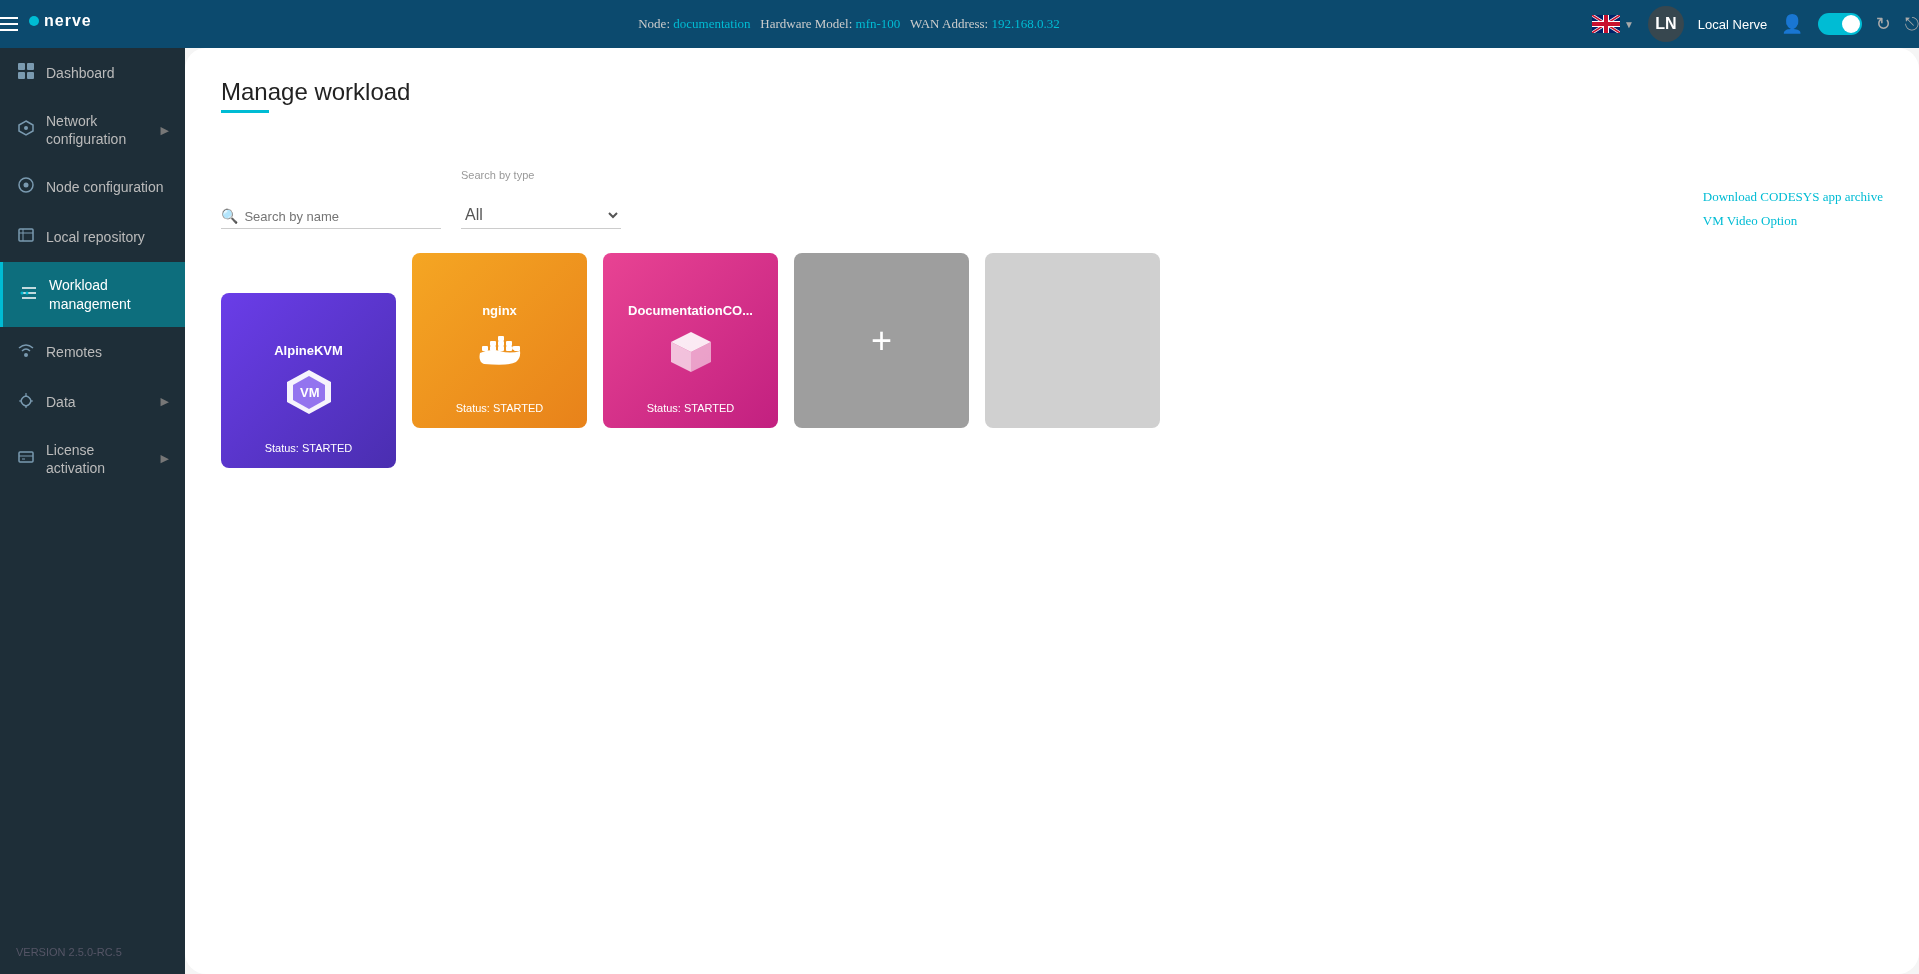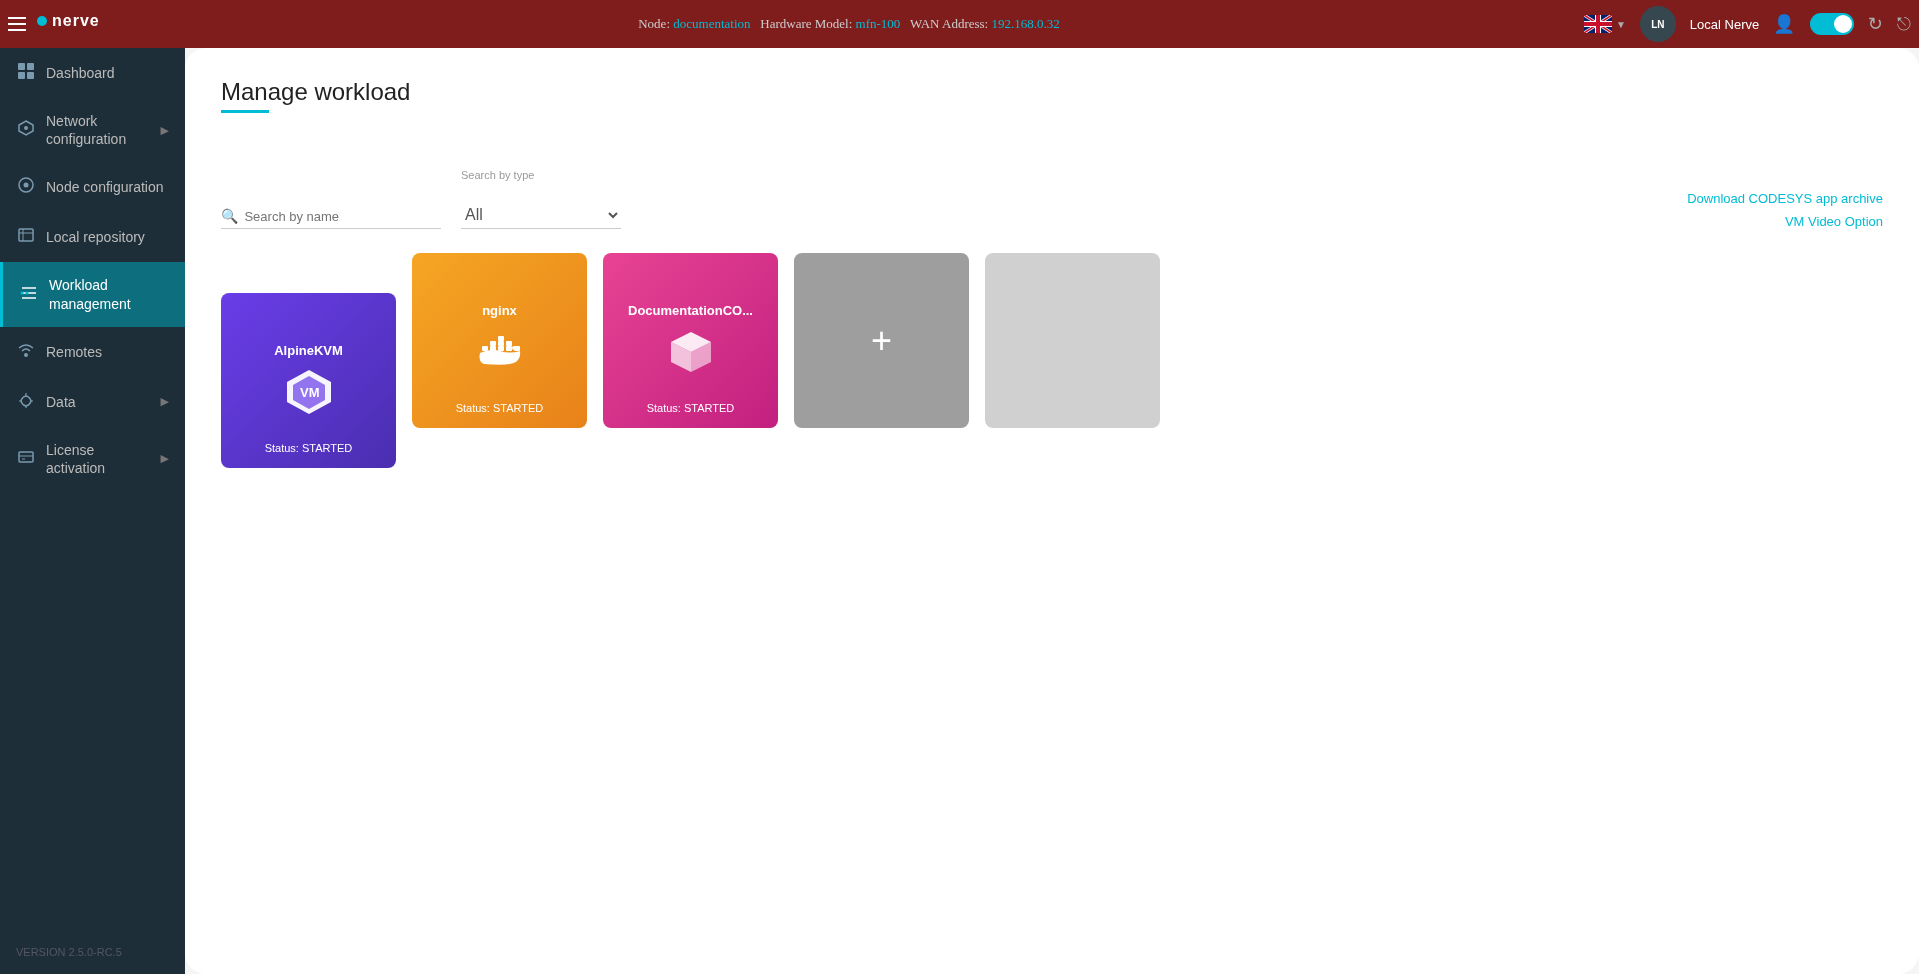--- a/index.html
+++ b/index.html
@@ -1,37 +1,37 @@
 <!DOCTYPE html>
 <html><head>
   <meta charset="utf-8">
   <style>
     * { box-sizing: border-box; margin: 0; padding: 0; }
     body { font-family: 'Segoe UI', Arial, sans-serif; background: #f5f5f5; display: flex; flex-direction: column; height: 100vh; overflow: hidden; }
 
     
     .topnav {
-      background: #7f1d1d;
+      background: #0c4a6e;
       color: #fff;
       height: 48px;
       display: flex;
       align-items: center;
-      padding: 0 8px;
+      padding: 0 0;
       flex-shrink: 0;
       gap: 12px;
     }
     .topnav-brand { display: flex; align-items: center; gap: 8px; }
     .hamburger { cursor: pointer; display: flex; flex-direction: column; gap: 4px; }
     .hamburger span { display: block; width: 18px; height: 2px; background: #fff; }
     .nerve-logo { color: #fff; font-size: 22px; font-weight: bold; letter-spacing: 1px; }
     .topnav-center { flex: 1; text-align: center; font-size: 13px; color: #ccc; font-family: Liberation Serif, serif; }
     .topnav-center a, .topnav-link { color: #00bcd4; text-decoration: none; }
     .topnav-right { display: flex; align-items: center; gap: 14px; margin-left: auto; }
     .flag-btn { display: flex; align-items: center; gap: 4px; cursor: pointer; }
-    .ln-circle { width: 36px; height: 36px; border-radius: 50%; background: #37474f; color: #fff; display: flex; align-items: center; justify-content: center; font-size: 10px; font-weight: bold; }
+    .ln-circle { width: 36px; height: 36px; border-radius: 50%; background: #37474f; color: #fff; display: flex; align-items: center; justify-content: center; font-size: 16px; font-weight: bold; }
     .local-nerve-label { font-size: 13px; color: #fff; }
     .user-icon { color: #aaa; font-size: 18px; cursor: pointer; }
     .toggle-wrap { display: flex; align-items: center; }
     .toggle-switch { width: 44px; height: 22px; background: #00bcd4; border-radius: 11px; position: relative; cursor: pointer; }
     .toggle-knob { width: 18px; height: 18px; background: #fff; border-radius: 50%; position: absolute; top: 2px; right: 2px; }
     .topnav-icon { color: #aaa; font-size: 18px; cursor: pointer; }
 
     
     .app-body { display: flex; flex: 1; overflow: hidden; }
 
@@ -68,21 +68,21 @@
     .title-underline { width: 48px; height: 3px; background: #00bcd4; margin-bottom: 28px; }
 
     
     .toolbar { display: flex; align-items: flex-end; gap: 20px; margin-bottom: 24px; }
     .search-wrap { display: flex; align-items: center; border-bottom: 1px solid #ccc; padding: 4px 0; gap: 6px; width: 220px; }
     .search-wrap input { border: none; outline: none; font-size: 13px; color: #555; width: 100%; background: transparent; }
     .search-icon { color: #999; font-size: 14px; }
     .type-select-wrap { display: flex; flex-direction: column; gap: 20px; margin-top: 28px; }
     .type-label { font-size: 11px; color: #999; }
     .type-select { border: none; border-bottom: 1px solid #ccc; outline: none; font-size: 16px; color: #555; background: transparent; padding: 4px 0; width: 160px; cursor: pointer; }
-    .toolbar-right { margin-left: auto; display: flex; flex-direction: column; align-items: flex-end; gap: 8px; }
+    .toolbar-right { margin-left: auto; display: flex; flex-direction: column; align-items: flex-start; gap: 8px; font-family: Liberation Serif, serif; }
     .toolbar-link { color: #00bcd4; font-size: 13px; text-decoration: none; cursor: pointer; }
 
     
     .workload-grid { display: flex; flex-wrap: wrap; gap: 16px; margin-top: 16px; }
     .workload-card {
       width: 175px;
       height: 175px;
       border-radius: 8px;
       display: flex;
       flex-direction: column;

